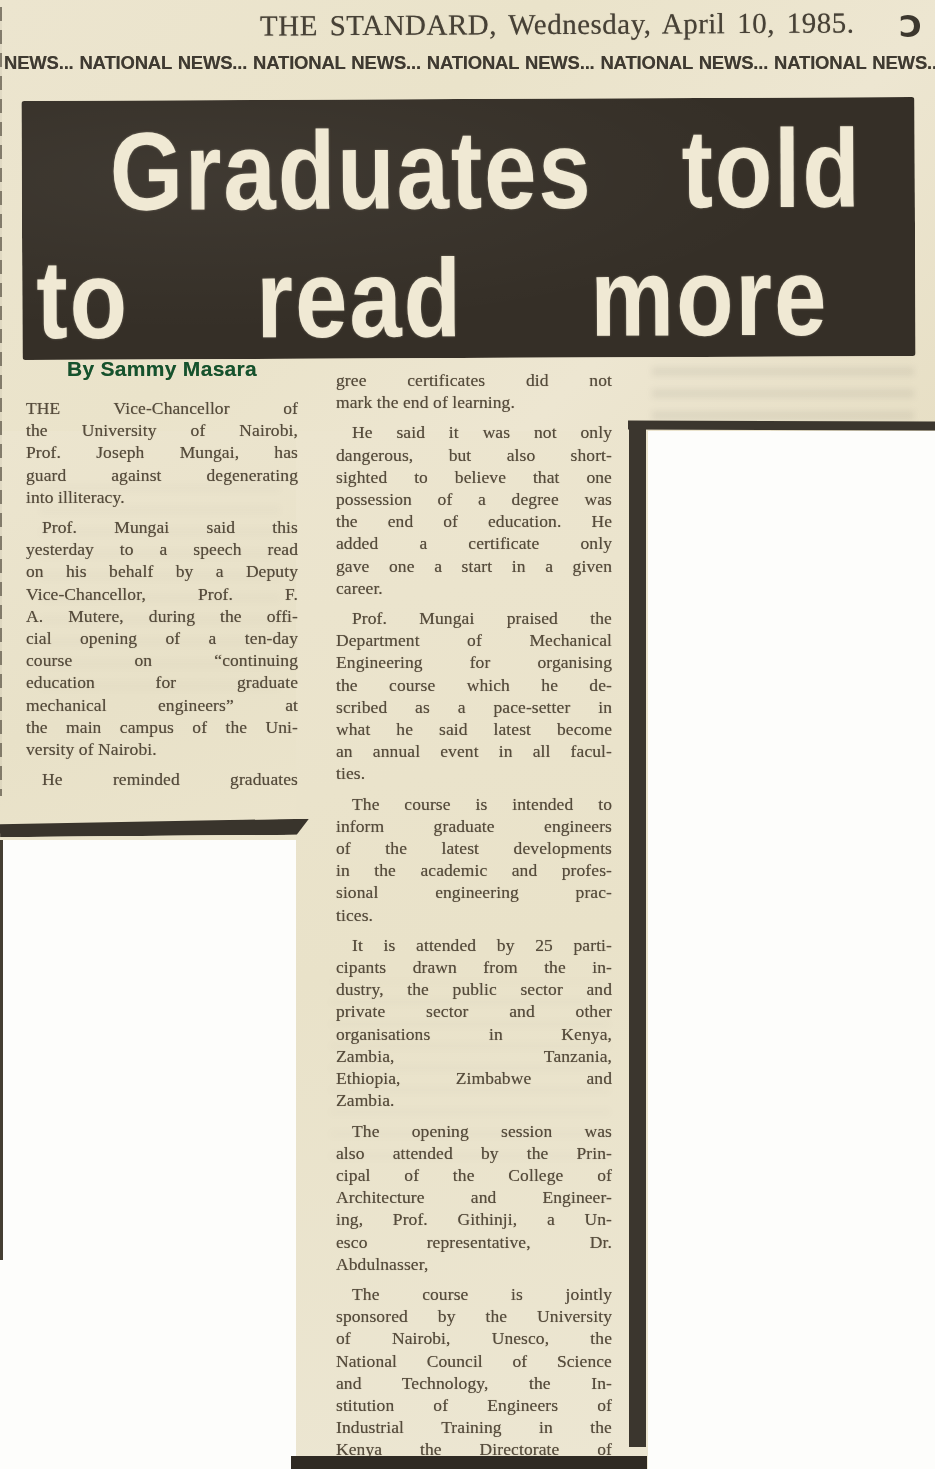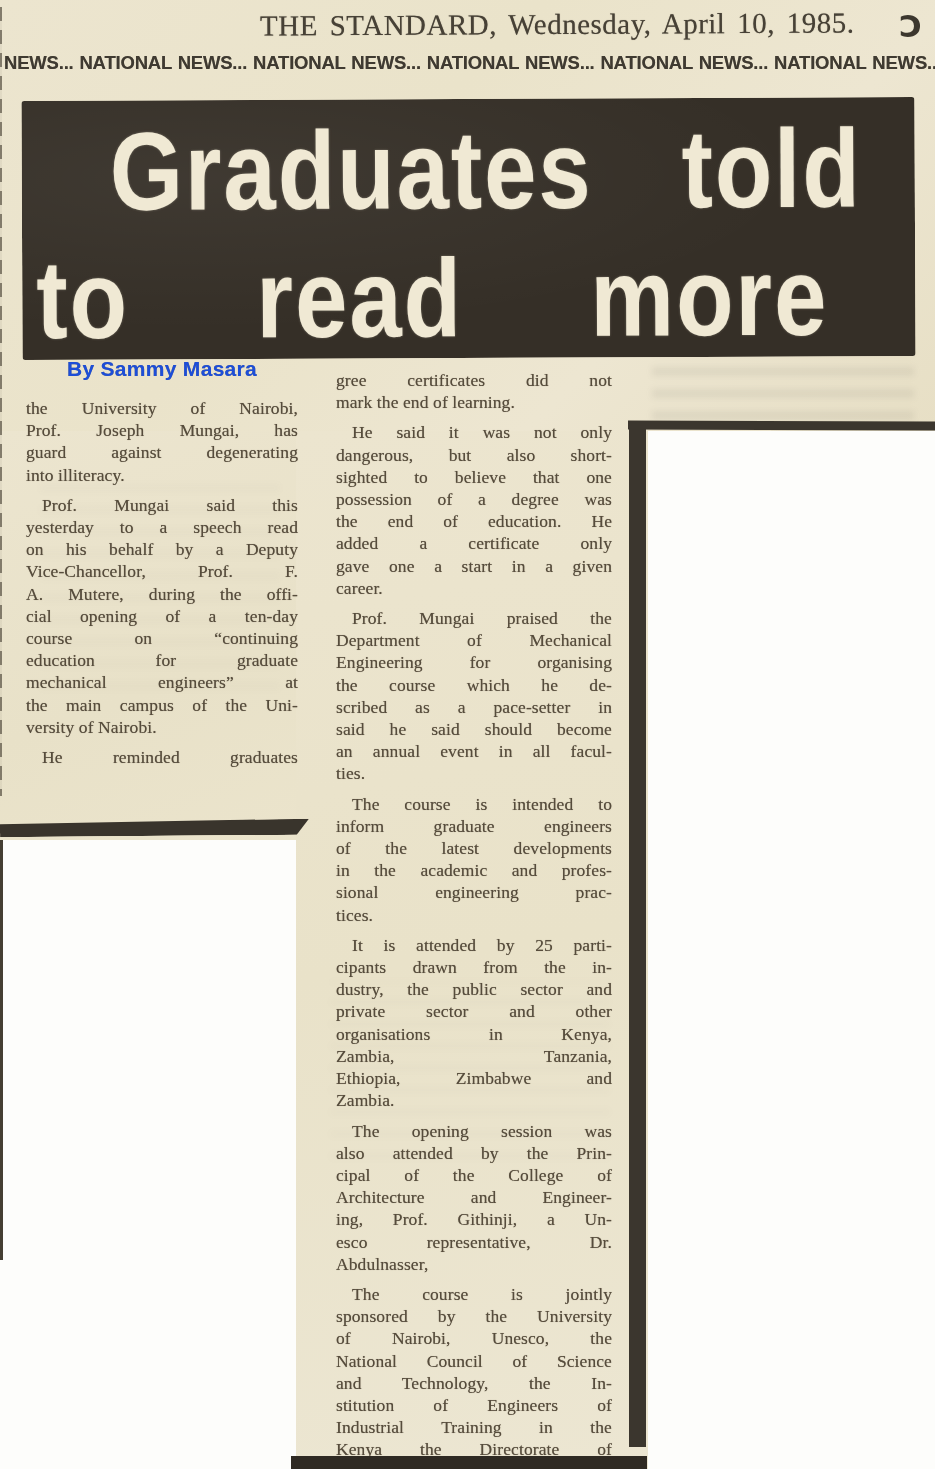--- a/index.html
+++ b/index.html
@@ -50,21 +50,21 @@
   .hl-line{position:absolute;color:var(--headline_text,#f0e9d4);
     font-family:"Liberation Sans",sans-serif;font-weight:bold;font-size:94px;
     letter-spacing:2px;line-height:1;transform:scaleY(1.18);transform-origin:top left;
     text-align:justify;text-align-last:justify;
     text-shadow:0 0 2px rgba(250,243,222,.35);}
   #headline-line-1{left:88px;top:16px;width:752px;}
   #headline-line-2{left:14px;top:144px;width:792px;}
   
   #byline{position:absolute;left:18px;top:357px;width:288px;text-align:center;
     font-family:"Liberation Sans",sans-serif;font-weight:bold;font-size:21px;
-    color:#1d4ed8;letter-spacing:.3px;text-shadow:0 0 .5px rgba(62,56,46,.55);}
+    color:#14532d;letter-spacing:.3px;text-shadow:0 0 .5px rgba(62,56,46,.55);}
   .col{position:absolute;color:var(--ink,#564c3c);font-size:17.5px;line-height:22.2px;
     text-shadow:0 0 .7px rgba(86,76,60,.65);letter-spacing:.1px;}
   #left-column{left:18px;top:389px;width:288px;}
   #right-column{left:328px;top:361px;width:292px;}
   .para{margin:8px;}
   .para.ind .ln:first-child{text-indent:16px;}
   .ln{text-align:left;}
   .ln.j{text-align:justify;text-align-last:justify;}
   
   .smudge{position:absolute;pointer-events:none;filter:blur(3px);}
@@ -102,20 +102,21 @@
   <div id="rule-c"></div>
 
   <div id="headline-block">
     <div id="headline-line-1" class="hl-line">Graduates told</div>
     <div id="headline-line-2" class="hl-line">to read more</div>
   </div>
 
   <div id="byline">By Sammy Masara</div>
   <div id="left-column" class="col">
       <div class="para">
+        <div class="ln j">THE Vice-Chancellor of</div>
         <div class="ln j">the University of Nairobi,</div>
         <div class="ln j">Prof. Joseph Mungai, has</div>
         <div class="ln j">guard against degenerating</div>
         <div class="ln">into illiteracy.</div>
       </div>
       <div class="para ind">
         <div class="ln j">Prof. Mungai said this</div>
         <div class="ln j">yesterday to a speech read</div>
         <div class="ln j">on his behalf by a Deputy</div>
         <div class="ln j">Vice-Chancellor, Prof. F.</div>
@@ -145,21 +146,21 @@
         <div class="ln j">added a certificate only</div>
         <div class="ln j">gave one a start in a given</div>
         <div class="ln">career.</div>
       </div>
       <div class="para ind">
         <div class="ln j">Prof. Mungai praised the</div>
         <div class="ln j">Department of Mechanical</div>
         <div class="ln j">Engineering for organising</div>
         <div class="ln j">the course which he de-</div>
         <div class="ln j">scribed as a pace-setter in</div>
-        <div class="ln j">said he said should become</div>
+        <div class="ln j">what he said latest become</div>
         <div class="ln j">an annual event in all facul-</div>
         <div class="ln">ties.</div>
       </div>
       <div class="para ind">
         <div class="ln j">The course is intended to</div>
         <div class="ln j">inform graduate engineers</div>
         <div class="ln j">of the latest developments</div>
         <div class="ln j">in the academic and profes-</div>
         <div class="ln j">sional engineering prac-</div>
         <div class="ln">tices.</div>

